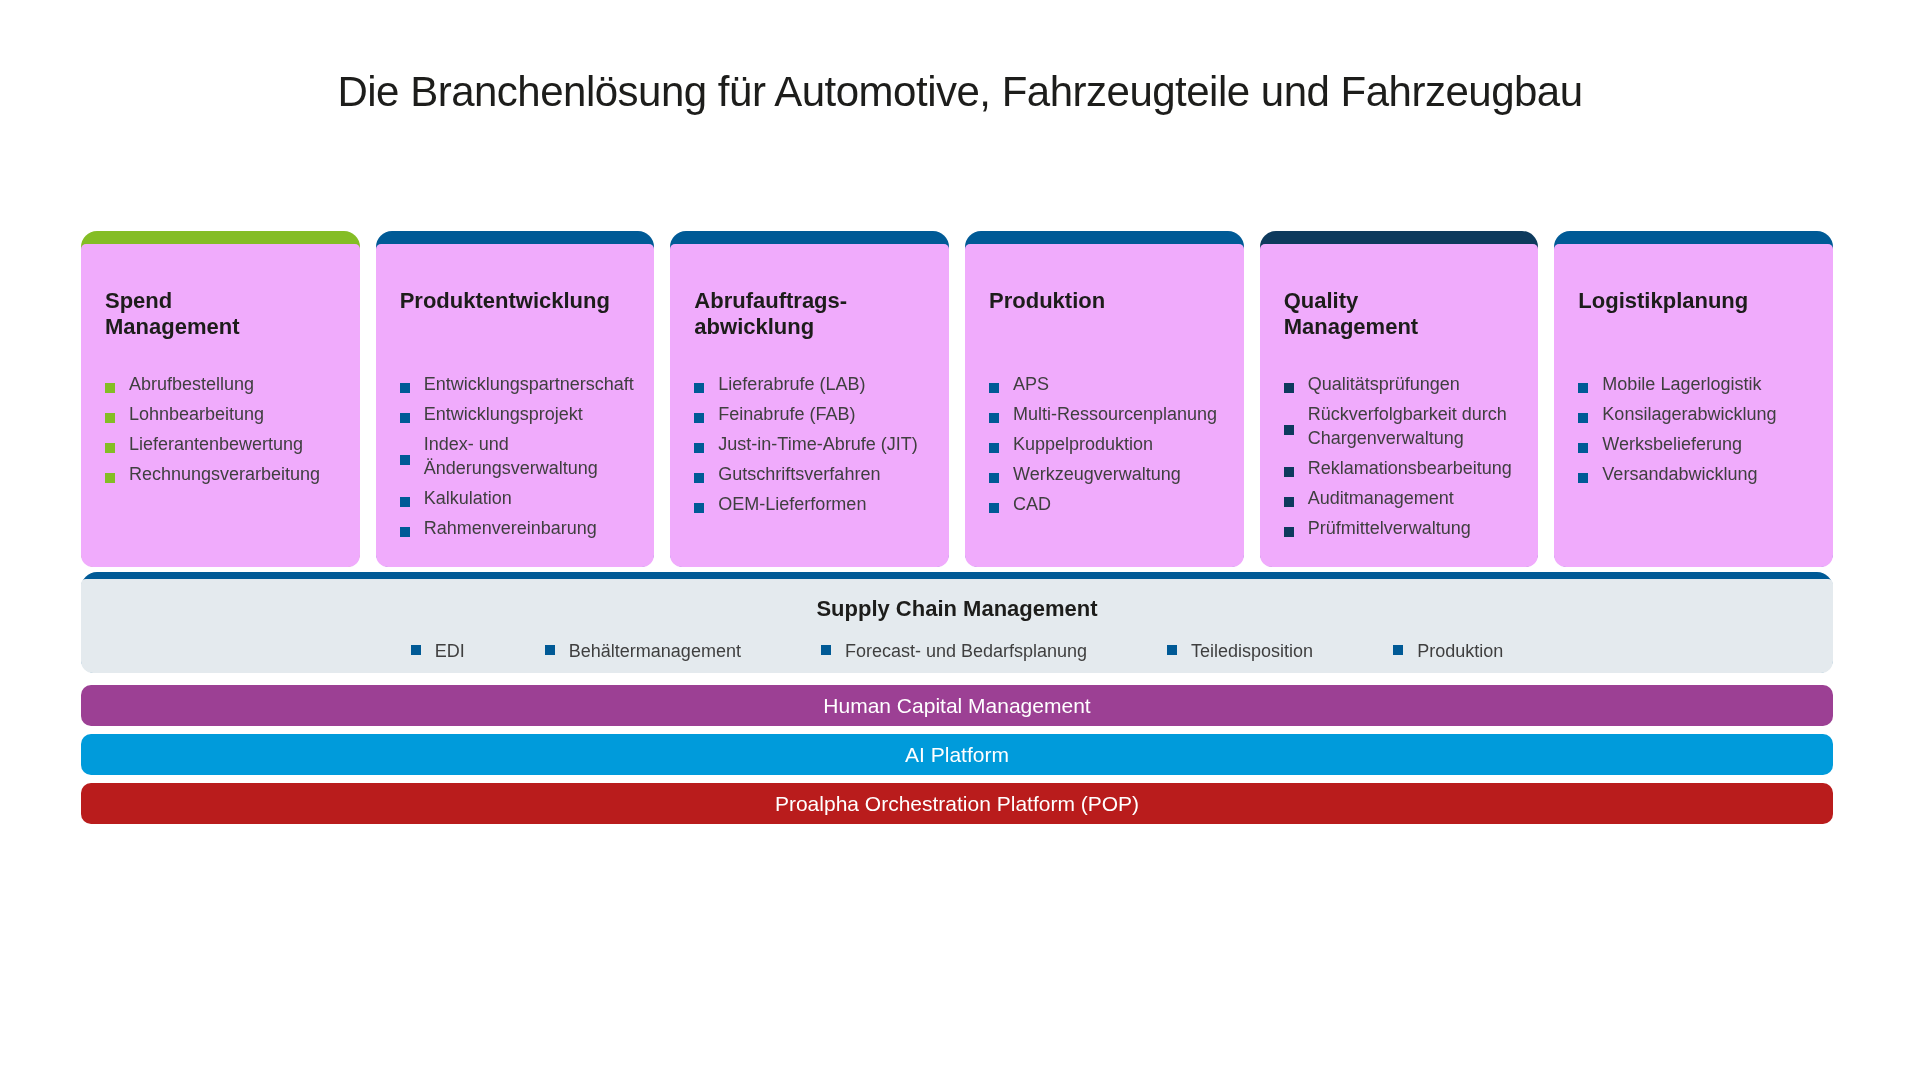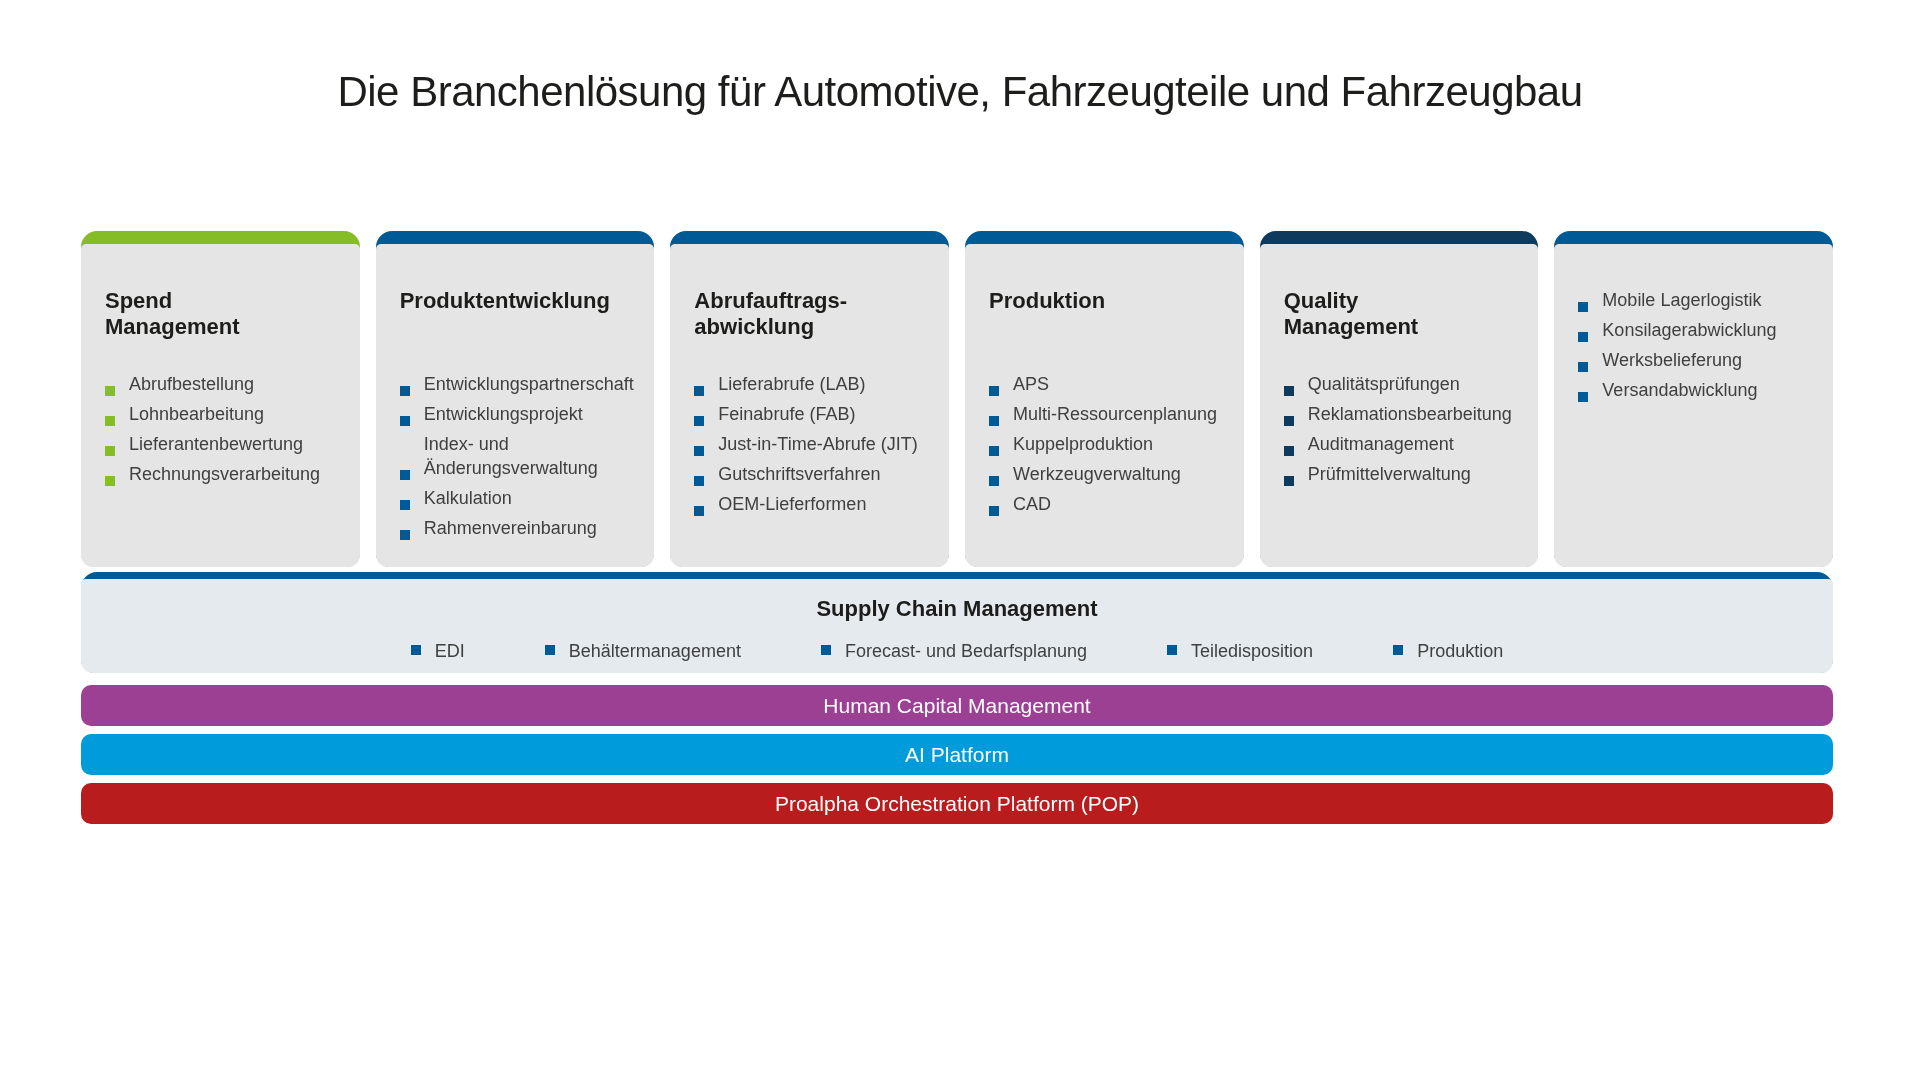--- a/index.html
+++ b/index.html
@@ -38,37 +38,37 @@
   }
   .card {
     flex: 1 1 0;
     background: var(--accent);
     border-radius: 16px 16px 14px 14px;
     padding-top: 13px;
     box-sizing: border-box;
     height: 336px;
   }
   .card-body {
-    background: #e5e5e5;
+    background: #f0abfc;
     border-radius: 5px 5px 12px 12px;
     height: 100%;
     box-sizing: border-box;
     padding: 44px 10px 0 24px;
   }
   .card-title {
     font-size: 22px;
     font-weight: 700;
     line-height: 26px;
     color: #1d1d1b;
     white-space: pre-line;
     height: 84px;
   }
   .card-list .item {
     display: flex;
-    align-items: flex-end;
+    align-items: center;
     margin-bottom: 6px;
   }
   .bullet {
     flex: 0 0 auto;
     width: 10px;
     height: 10px;
     margin: 7px 14px 0 0;
     background: var(--accent);
   }
   .item-text {
@@ -250,35 +250,40 @@
         <div class="card-body">
           <div class="card-title">Quality
 Management</div>
           <div class="card-list">
             <div class="item">
               <span class="bullet"></span>
               <span class="item-text">Qualitätsprüfungen</span>
             </div>
             <div class="item">
               <span class="bullet"></span>
+              <span class="item-text">Rückverfolgbarkeit durch Chargenverwaltung</span>
+            </div>
+            <div class="item">
+              <span class="bullet"></span>
               <span class="item-text">Reklamationsbearbeitung</span>
             </div>
             <div class="item">
               <span class="bullet"></span>
               <span class="item-text">Auditmanagement</span>
             </div>
             <div class="item">
               <span class="bullet"></span>
               <span class="item-text">Prüfmittelverwaltung</span>
             </div>
           </div>
         </div>
       </div>
       <div class="card" style="--accent: #005a96;">
         <div class="card-body">
+          <div class="card-title">Logistikplanung</div>
           <div class="card-list">
             <div class="item">
               <span class="bullet"></span>
               <span class="item-text">Mobile Lagerlogistik</span>
             </div>
             <div class="item">
               <span class="bullet"></span>
               <span class="item-text">Konsilagerabwicklung</span>
             </div>
             <div class="item">

